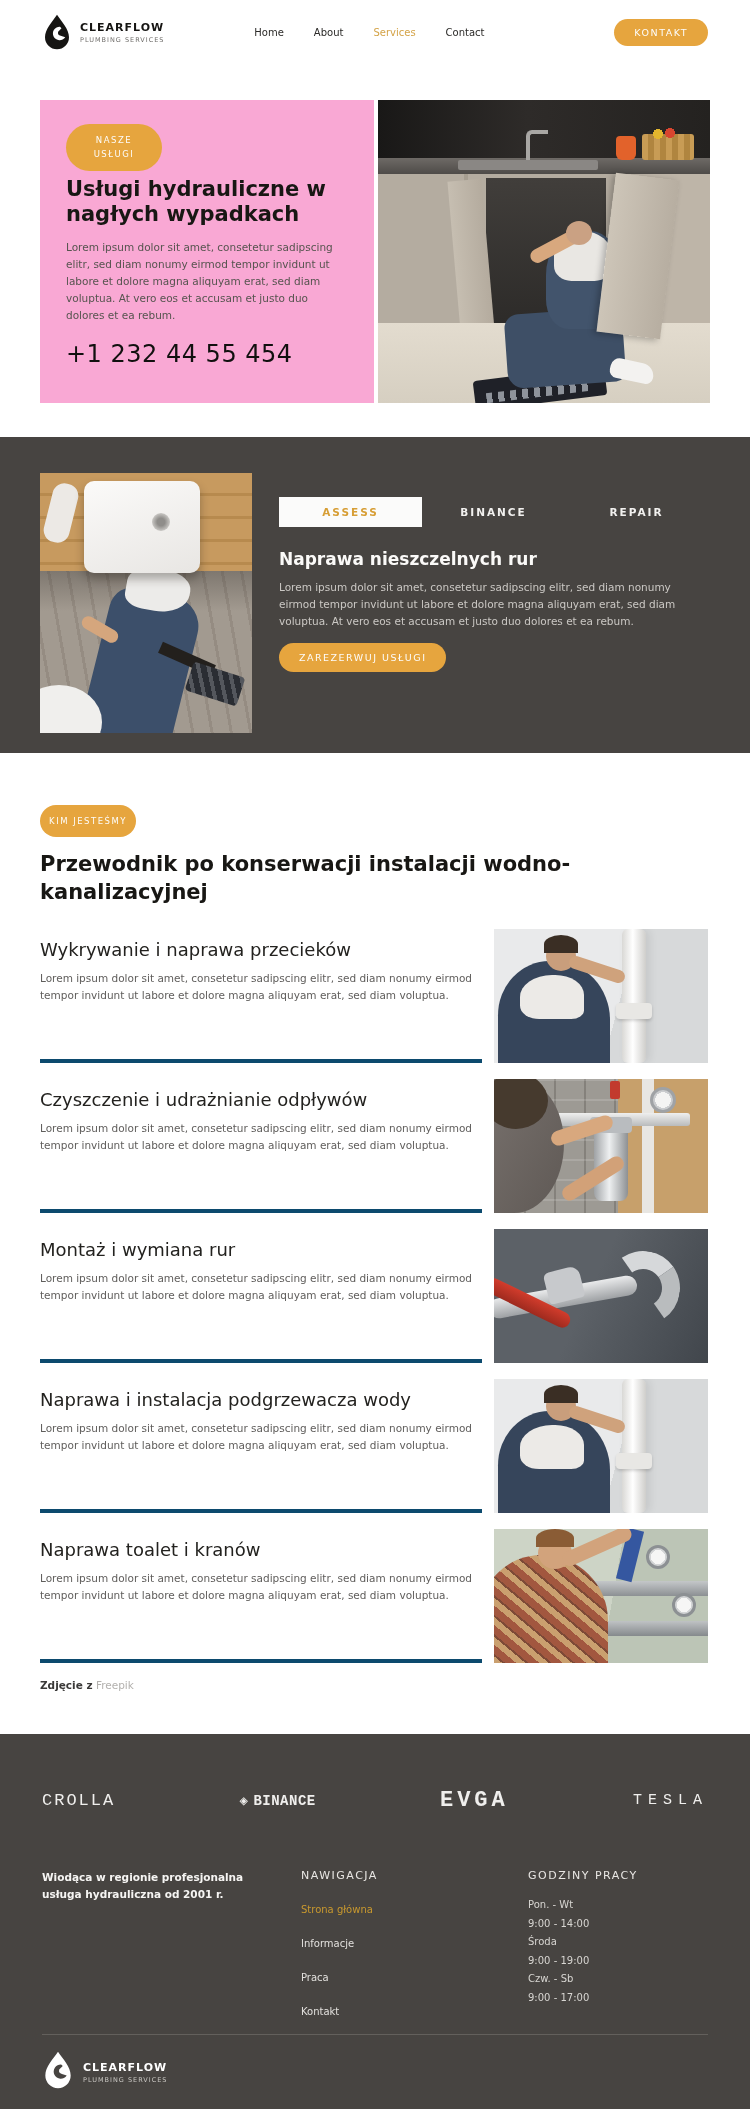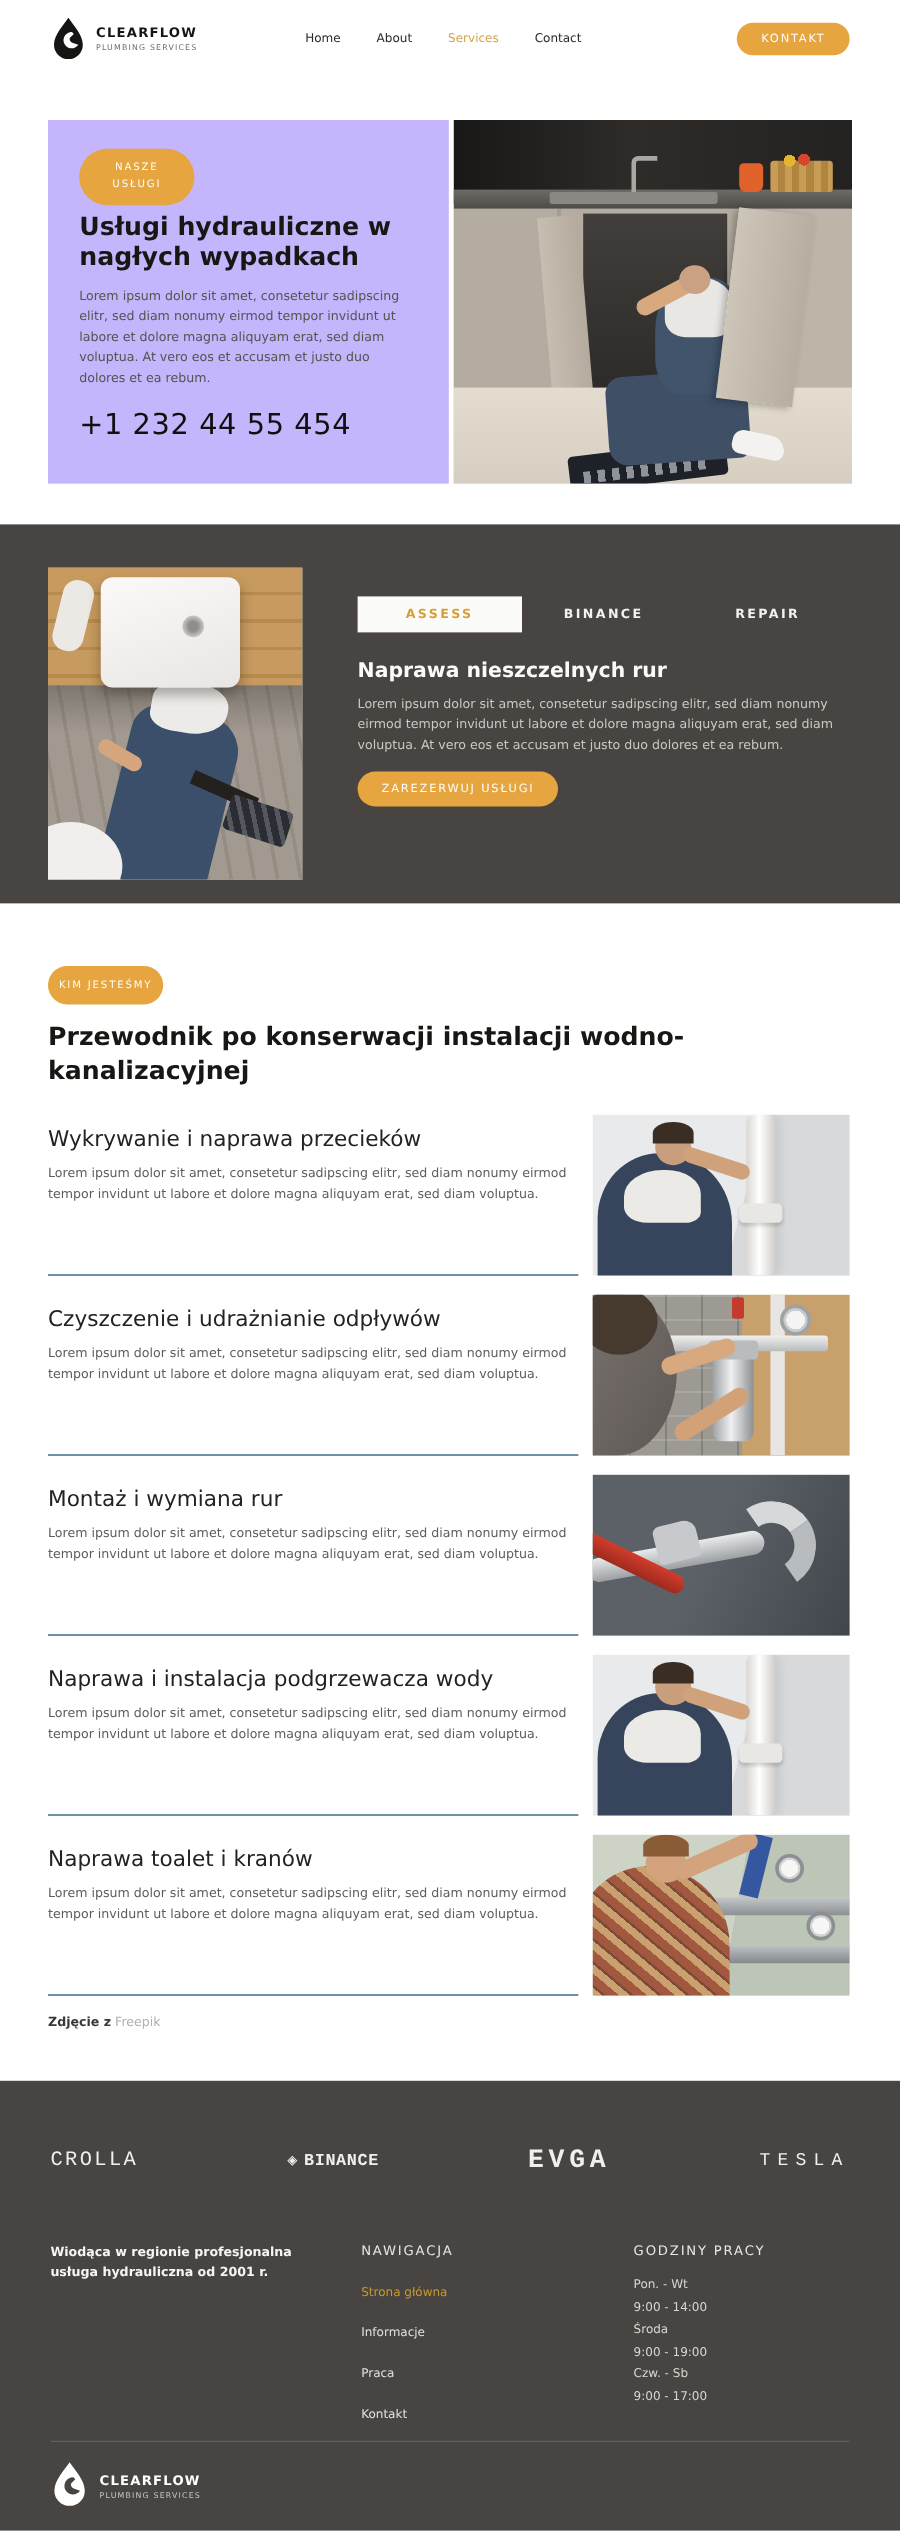--- a/index.html
+++ b/index.html
@@ -14,21 +14,21 @@
   .brand-name{font-size:11px;font-weight:700;letter-spacing:1px;color:#161513;}
   .brand-tagline{font-size:6.5px;letter-spacing:1px;color:#6f6d6a;margin-top:2px;}
   .main-nav{display:flex;gap:30px;margin-left:-40px;}
   .main-nav a{font-size:10px;color:#2b2a28;text-decoration:none;cursor:pointer;}
   .main-nav a.active{color:#D4A347;}
   .btn-pill{display:inline-block;background:#E6A53E;color:#fdfcfa;border:none;border-radius:999px;cursor:pointer;font-family:"DejaVu Sans",sans-serif;}
   .header-cta{font-size:9.5px;letter-spacing:1.5px;padding:8px 20px;}
 
   
   .hero{margin:36px 40px 0;display:flex;height:303px;}
-  .hero-panel{width:336px;height:303px;background:#c4b5fd;padding:24px 26px;}
+  .hero-panel{width:336px;height:303px;background:#f9a8d4;padding:24px 26px;}
   .badge{display:inline-block;background:#E6A53E;color:#fdfcf9;font-size:8.5px;letter-spacing:1.5px;text-align:center;line-height:1.7;padding:9px 8px;border-radius:24px;width:96px;text-transform:uppercase;}
   .hero-title{font-size:21px;font-weight:700;line-height:1.22;color:#181714;margin-top:6px;}
   .hero-body{font-size:10.5px;line-height:1.62;color:#56544f;margin-top:11px;}
   .hero-phone{font-size:24px;color:#11100f;margin-top:16px;letter-spacing:.5px;}
 
   
   .photo{position:relative;overflow:hidden;background:#d8d6d2;flex:none;}
   .hero-photo{width:332px;height:303px;margin-left:4px;}
   .photo div{position:absolute;}
 
@@ -62,35 +62,35 @@
   .s-items{top:10px;left:8px;width:26px;height:60px;background:#ece9e5;border-radius:12px;transform:rotate(14deg);}
   .s-sink{top:8px;left:44px;width:116px;height:92px;background:linear-gradient(160deg,#fbfaf9,#e8e6e3);border-radius:10px;box-shadow:0 6px 10px rgba(40,35,30,.35);}
   .s-drain{top:40px;left:112px;width:18px;height:18px;background:radial-gradient(circle,#8f8d8a 30%,#c9c7c4 70%);border-radius:50%;}
   .s-man{top:118px;left:56px;width:92px;height:150px;background:#3c4f6a;border-radius:24px 30px 18px 26px;transform:rotate(14deg);}
   .s-man-shirt{top:96px;left:86px;width:64px;height:42px;background:#ecebe9;border-radius:40% 40% 50% 30%;transform:rotate(10deg);}
   .s-arm{top:150px;left:40px;width:40px;height:13px;background:#d5a67d;border-radius:7px;transform:rotate(30deg);}
   .s-belt{top:180px;left:118px;width:58px;height:12px;background:#23201d;transform:rotate(24deg);}
   .s-tools{top:196px;left:148px;width:54px;height:30px;background:repeating-linear-gradient(60deg,#2a2d33 0 6px,#54575d 6px 10px);border-radius:4px;transform:rotate(18deg);}
   .s-toilet{bottom:-26px;left:-24px;width:86px;height:74px;background:#f0efed;border-radius:50%;}
 
-  .process-content{margin-left:46px;flex:1;color:#ffffff;}
+  .process-content{margin-left:27px;flex:1;color:#ffffff;}
   .tabs{display:flex;margin-top:24px;}
   .tab{flex:1;height:30px;display:flex;align-items:center;justify-content:center;font-size:10.5px;font-weight:700;letter-spacing:2px;color:#f2f1ef;cursor:pointer;}
   .tab.active{background:#fbfbfa;color:#D79E35;}
   .process-title{font-size:17px;font-weight:700;margin-top:22px;color:#fbfaf8;}
   .process-body{font-size:10.5px;line-height:1.6;color:#cbc8c4;margin-top:10px;max-width:420px;}
   .process-cta{font-size:9.5px;letter-spacing:1.5px;padding:9px 20px;margin-top:14px;}
 
   
   .guide{height:981px;padding:0 42px 0 40px;background:#ffffff;}
   .guide .badge{margin-top:52px;}
   .guide-title{font-size:21px;font-weight:700;line-height:1.32;color:#181714;margin-top:14px;max-width:670px;}
   .rows{margin-top:22px;}
   .row{display:flex;justify-content:space-between;height:134px;margin-bottom:16px;}
-  .row-text{width:442px;border-bottom:1px solid #0c4a6e;padding-top:10px;}
+  .row-text{width:442px;border-bottom:4px solid #0c4a6e;padding-top:10px;}
   .row-title{font-size:18px;font-weight:400;color:#23221f;}
   .row-body{font-size:10.5px;line-height:1.6;color:#5f5d5b;margin-top:10px;}
   .row-photo{width:214px;height:134px;}
 
   .credit{margin-top:16px;font-size:10.5px;}
   .credit b{color:#3a3938;font-weight:700;}
   .credit a{color:#b3b1ae;text-decoration:none;cursor:pointer;}
 
   
   .scene-pipe{background:linear-gradient(105deg,#e9eaeb 0 58%,#d7d9da 58%);}

